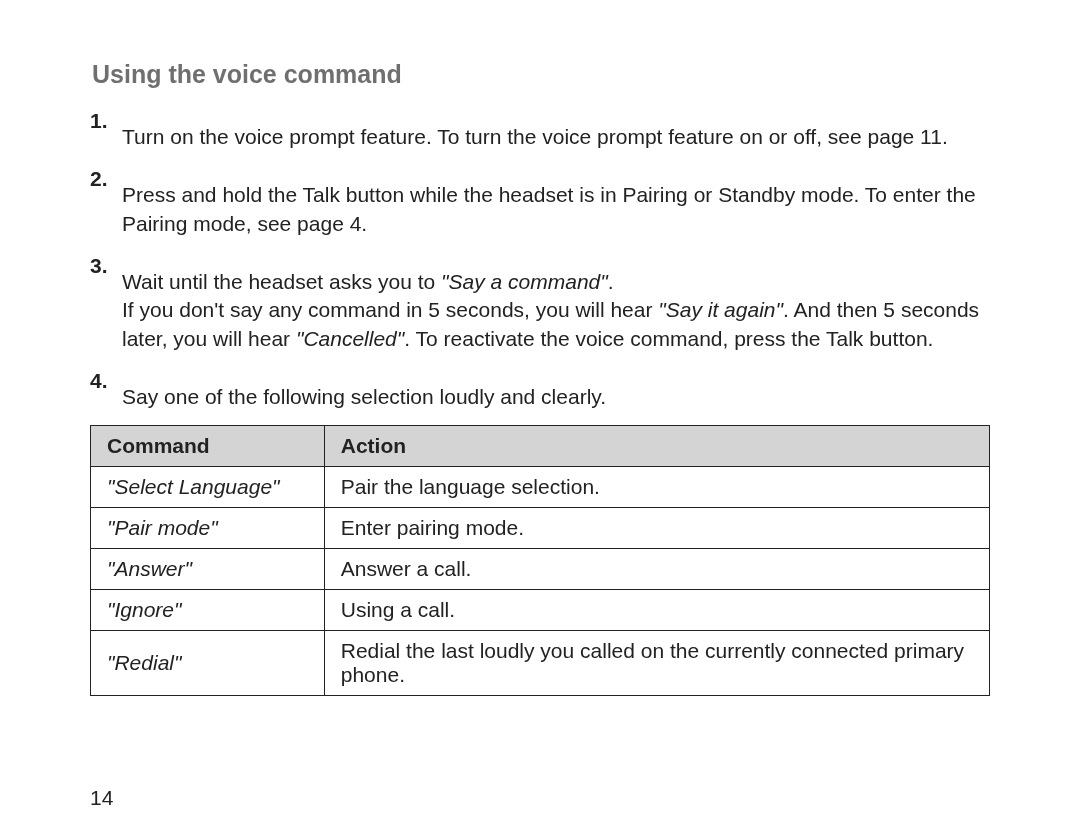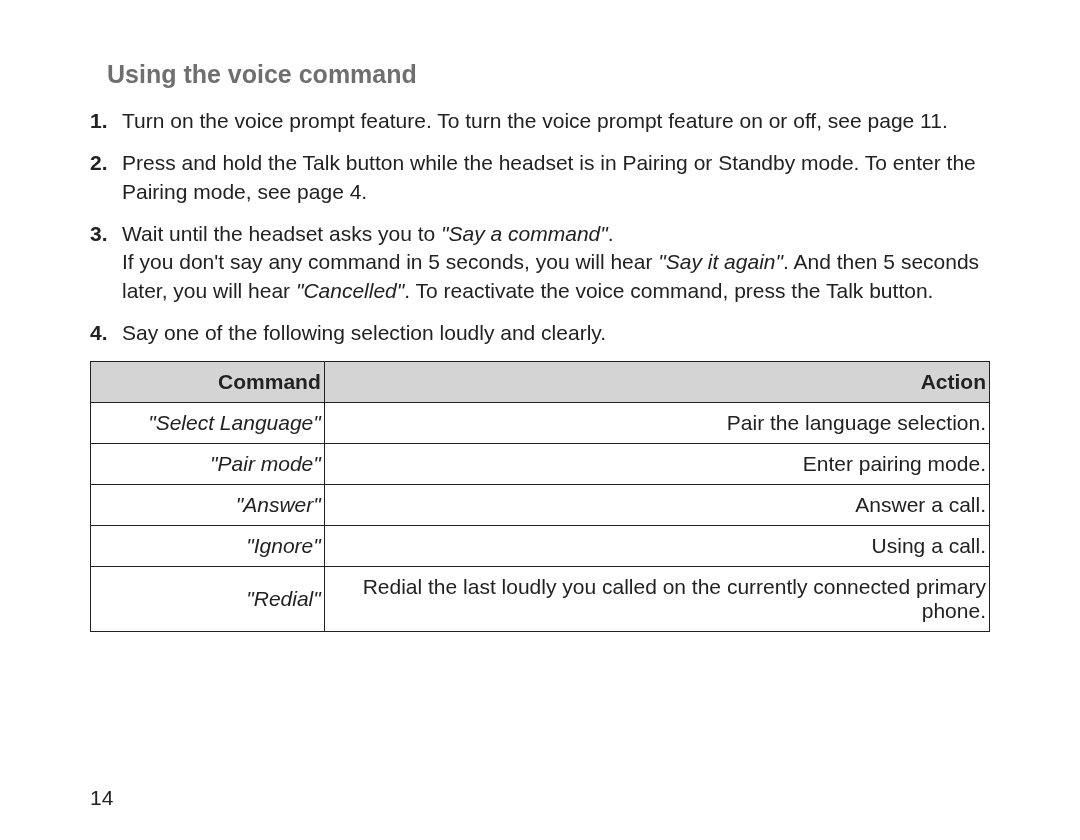--- a/index.html
+++ b/index.html
@@ -1,25 +1,25 @@
 <!DOCTYPE html>
 <html><head>
 <meta charset="utf-8">
 <style>
   html,body{margin:0;padding:0;background:#fff;font-family:"Segoe UI","Helvetica Neue",Arial,sans-serif;color:#222;}
   .page{position:relative;width:1080px;height:840px;padding:60px 90px 0 90px;box-sizing:border-box;}
-  h2{margin:0 0 18px 17px;font-size:25px;font-weight:700;color:#6f6f6f;}
+  h2{margin:0 0 18px 2px;font-size:25px;font-weight:700;color:#6f6f6f;}
   ol.steps{list-style:none;margin:0;padding:0;font-size:21px;line-height:1.35;color:#222;}
   ol.steps>li{display:flex;margin-bottom:14px;}
   .marker{width:32px;flex:none;}
   .marker.bold{font-weight:700;}
-  .body{flex:1;}
+  .body{flex:1;margin-top:16px;}
   .italic{font-style:italic;}
   table.cmd{width:100%;border-collapse:collapse;font-size:21px;margin-top:6px;}
-  table.cmd th,table.cmd td{border:1px solid #222;padding:8px 3px;text-align:right;vertical-align:middle;}
+  table.cmd th,table.cmd td{border:1px solid #222;padding:8px 16px;text-align:left;vertical-align:middle;}
   table.cmd th{background:#d4d4d4;font-weight:700;}
   table.cmd td.command{font-style:italic;width:26%;}
   .pagenum{position:absolute;left:90px;bottom:30px;font-size:21px;color:#222;margin-top:24px;}
 </style>
 </head>
 <body>
 
 <div class="page">
   <h2>Using the voice command</h2>
 

